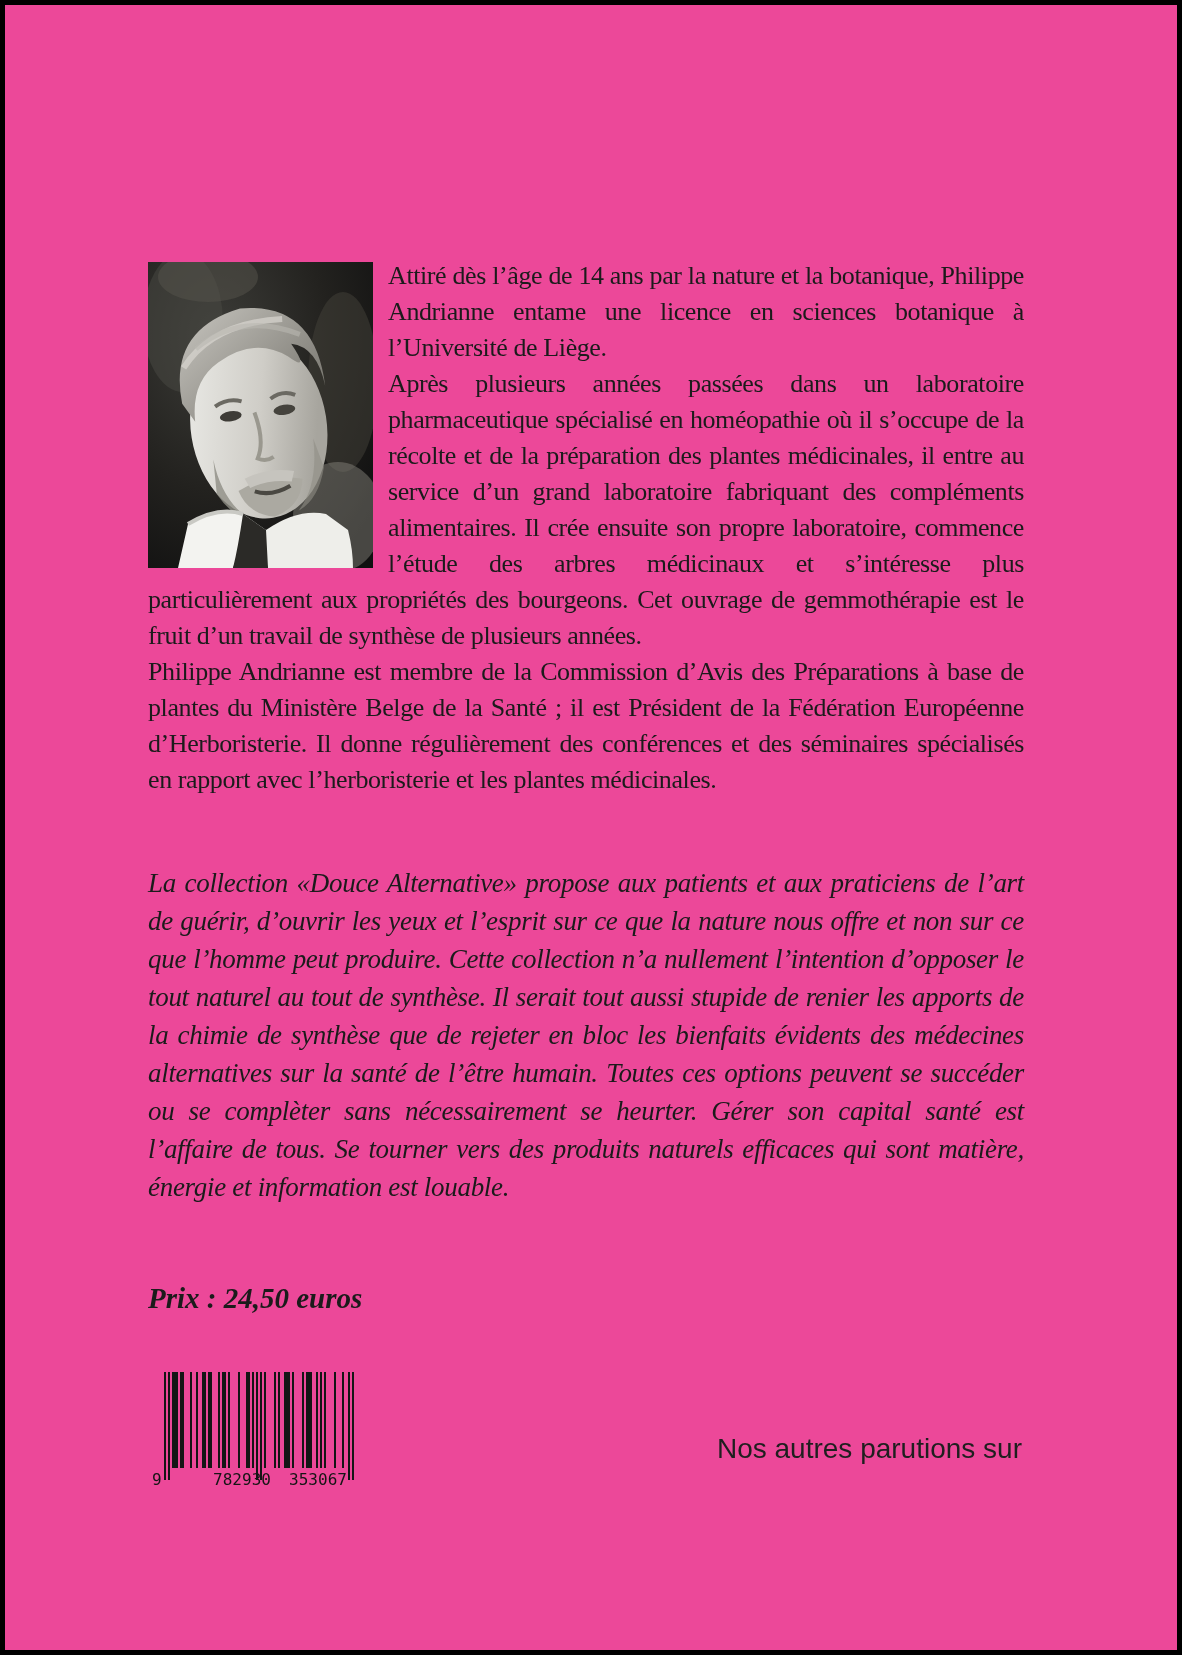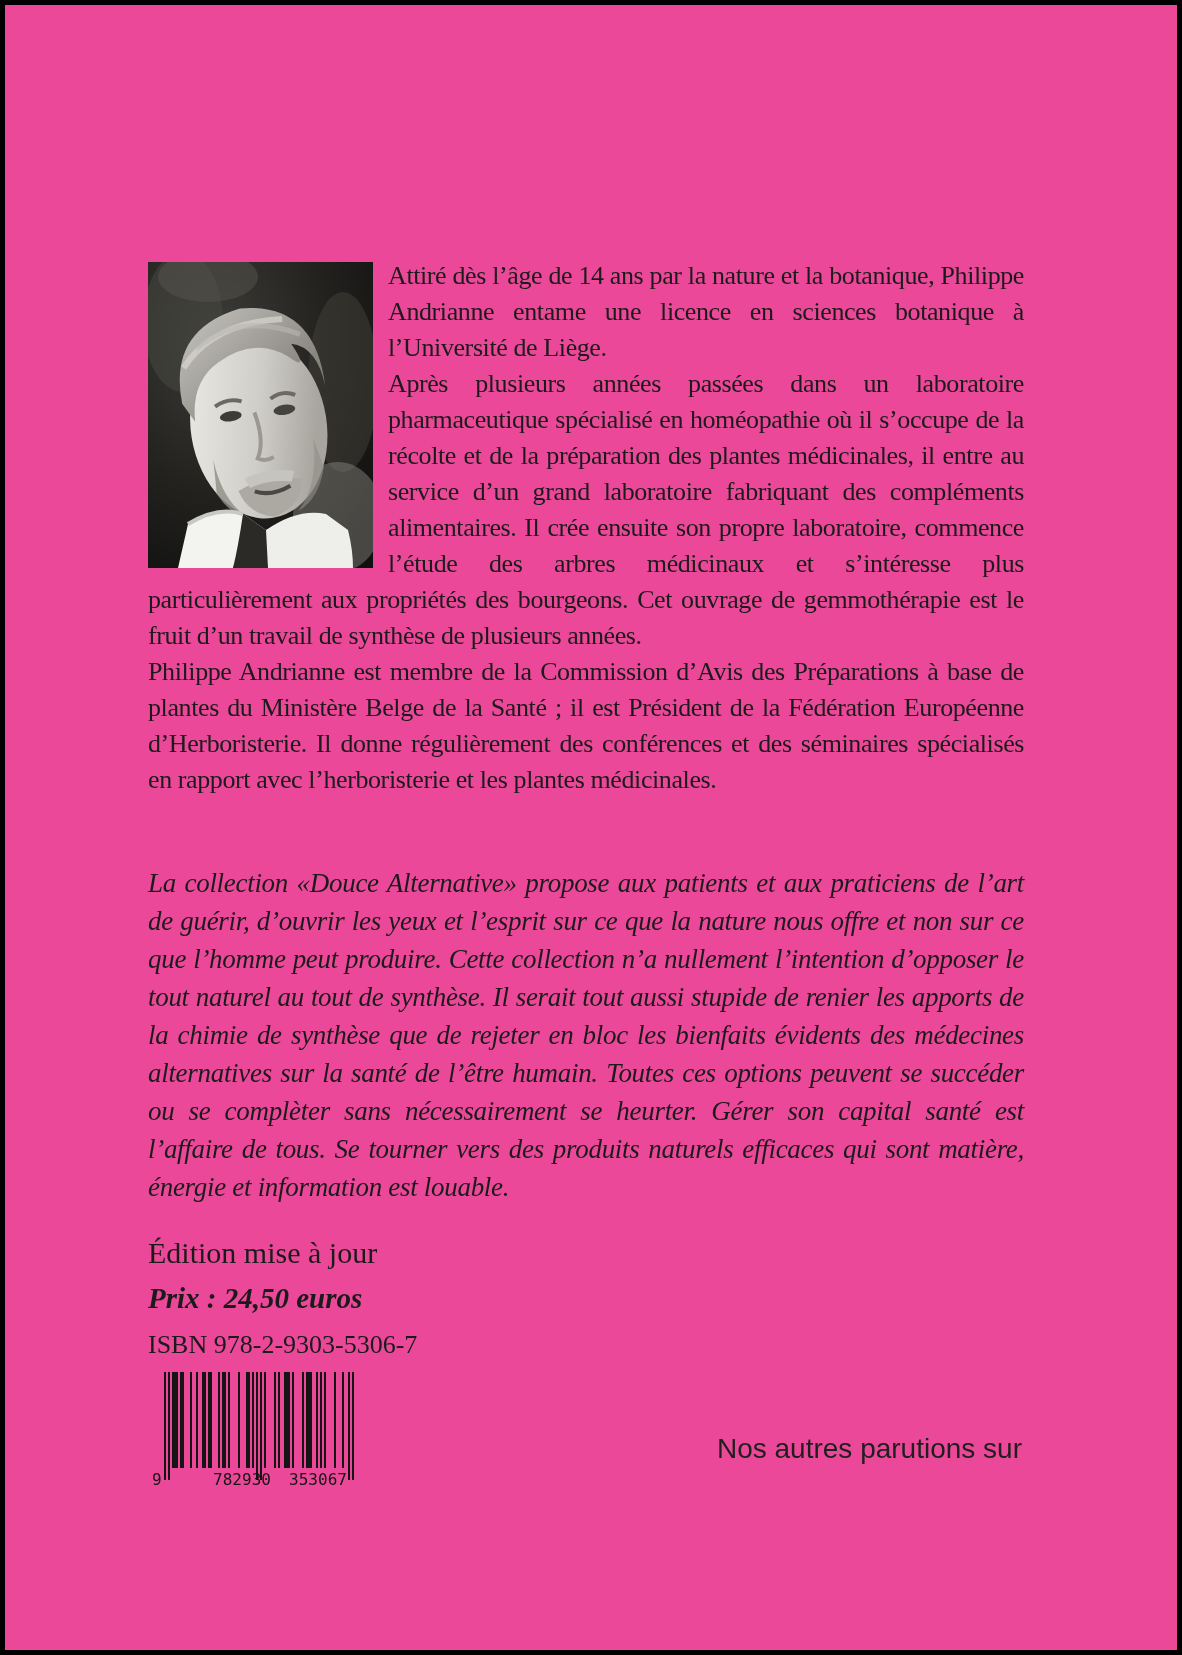--- a/index.html
+++ b/index.html
@@ -107,25 +107,23 @@
       <path d="M95 252 L118 268 L120 306 L85 306 Q90 286 95 252 Z" fill="#2b2a27"></path>
       <path d="M40 262 Q70 244 95 252" stroke="#c9c9c4" stroke-width="4" fill="none"></path>
     </svg>
     <p>Attiré dès l’âge de 14 ans par la nature et la botanique, Philippe Andrianne entame une licence en sciences botanique à l’Université de Liège.</p>
     <p>Après plusieurs années passées dans un laboratoire pharmaceutique spécialisé en homéopathie où il s’occupe de la récolte et de la préparation des plantes médicinales, il entre au service d’un grand laboratoire fabriquant des compléments alimentaires. Il crée ensuite son propre laboratoire, commence l’étude des arbres médicinaux et s’intéresse plus particulièrement aux propriétés des bourgeons. Cet ouvrage de gemmothérapie est le fruit d’un travail de synthèse de plusieurs années.</p>
     <p>Philippe Andrianne est membre de la Commission d’Avis des Préparations à base de plantes du Ministère Belge de la Santé ; il est Président de la Fédération Européenne d’Herboristerie. Il donne régulièrement des conférences et des séminaires spécialisés en rapport avec l’herboristerie et les plantes médicinales.</p>
   </div>
 
   <p class="collection-note">La collection «Douce Alternative» propose aux patients et aux praticiens de l’art de guérir, d’ouvrir les yeux et l’esprit sur ce que la nature nous offre et non sur ce que l’homme peut produire. Cette collection n’a nullement l’intention d’opposer le tout naturel au tout de synthèse. Il serait tout aussi stupide de renier les apports de la chimie de synthèse que de rejeter en bloc les bienfaits évidents des médecines alternatives sur la santé de l’être humain. Toutes ces options peuvent se succéder ou se complèter sans nécessairement se heurter. Gérer son capital santé est l’affaire de tous. Se tourner vers des produits naturels efficaces qui sont matière, énergie et information est louable.</p>
 
-  <p class="edition-note">Édition mise à jour</p>
 
   <p class="price-label">Prix : 24,50 euros</p>
 
-  <p class="isbn-label">ISBN 978-2-9303-5306-7</p>
 
   <svg class="barcode" id="barcode-svg" viewBox="0 0 210 118" aria-hidden="true">
       <rect x="12" y="0" width="2" height="108" fill="#151515"></rect>
       <rect x="16" y="0" width="2" height="108" fill="#151515"></rect>
       <rect x="20" y="0" width="6" height="96" fill="#151515"></rect>
       <rect x="28" y="0" width="4" height="96" fill="#151515"></rect>
       <rect x="38" y="0" width="2" height="96" fill="#151515"></rect>
       <rect x="44" y="0" width="2" height="96" fill="#151515"></rect>
       <rect x="50" y="0" width="4" height="96" fill="#151515"></rect>
       <rect x="56" y="0" width="4" height="96" fill="#151515"></rect>

